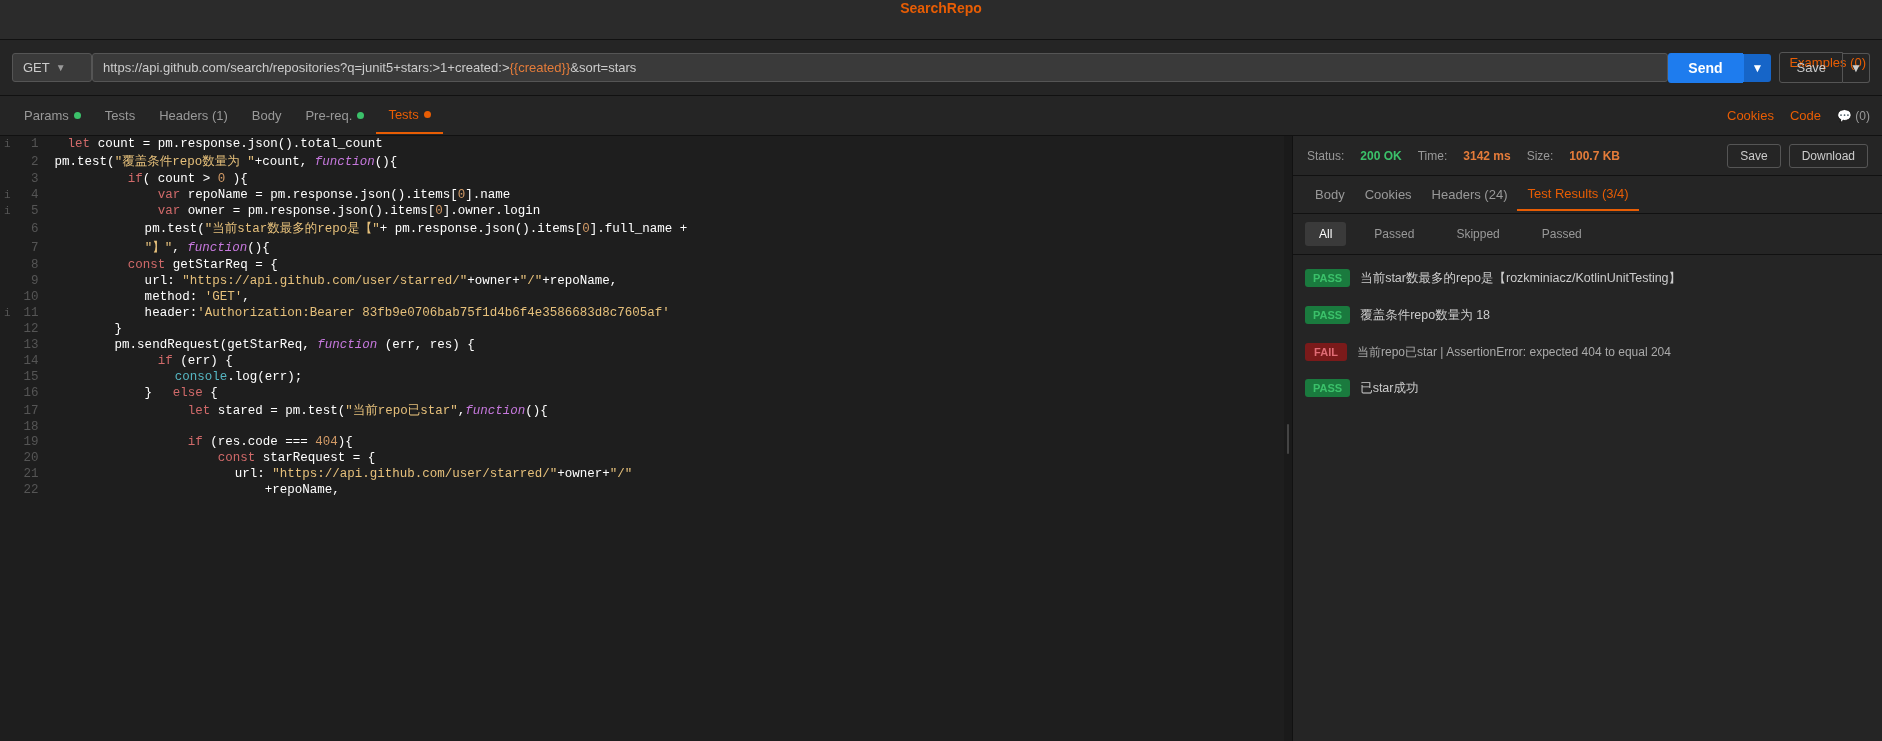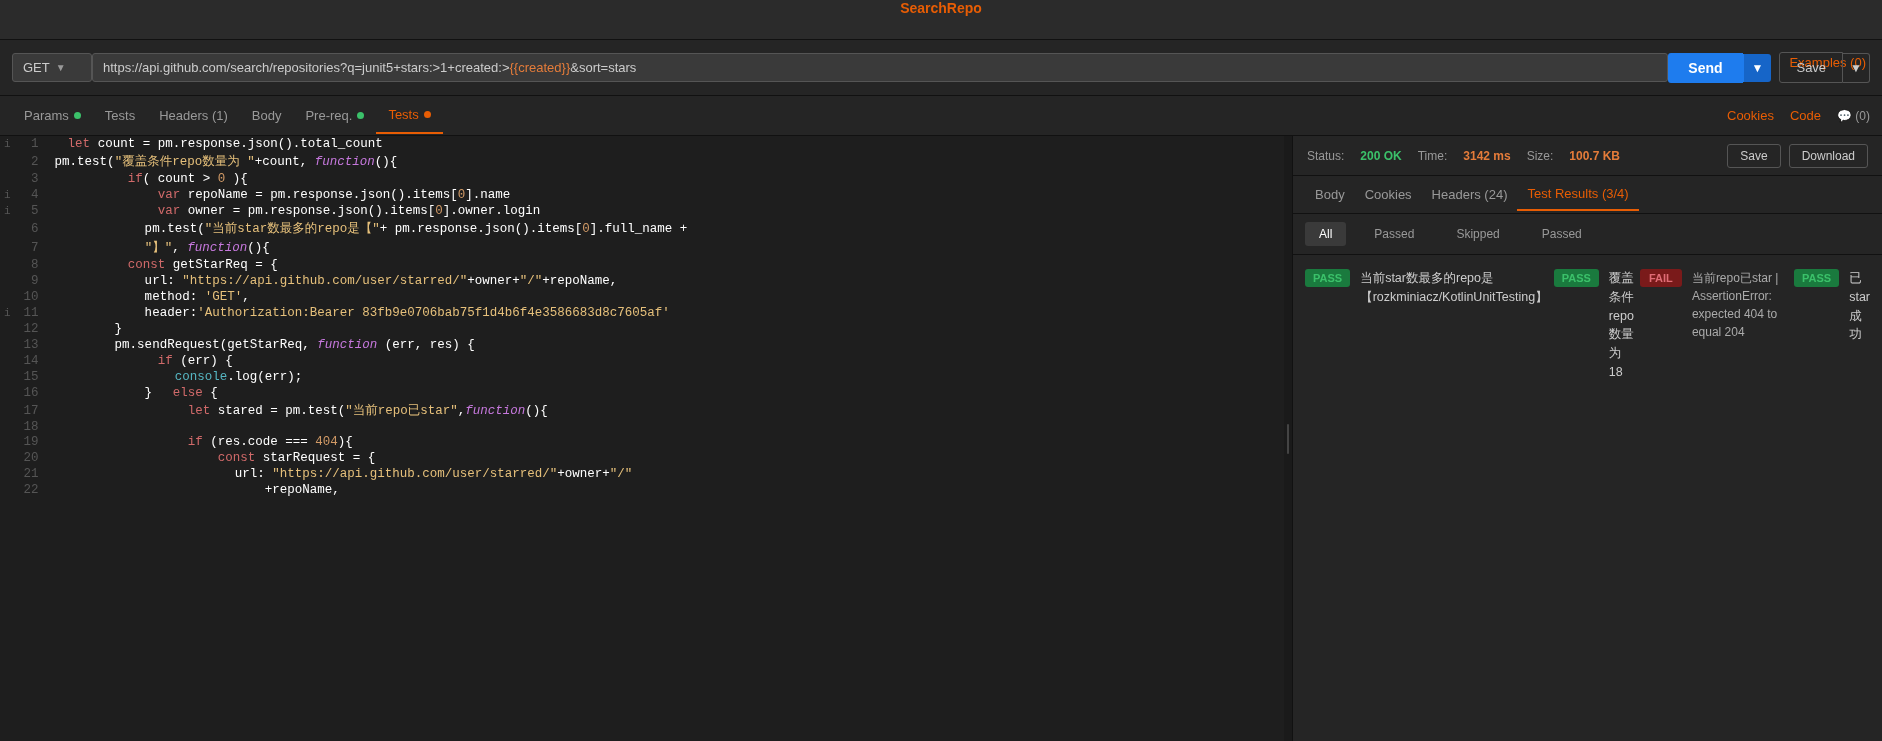--- a/index.html
+++ b/index.html
@@ -269,21 +269,21 @@
     }
     .filter-btn.active { background: #3a3a3a; color: #fff; }
     .filter-btn.inactive { background: transparent; color: #999; }
 
     
     .test-results {
       flex: 1;
       overflow-y: auto;
       padding: 8px 12px;
       display: flex;
-      flex-direction: row;
+      flex-direction: column;
       gap: 6px;
     }
     .test-item {
       display: flex;
       align-items: flex-start;
       gap: 10px;
       padding: 6px 0;
     }
     .badge {
       padding: 3px 8px;

